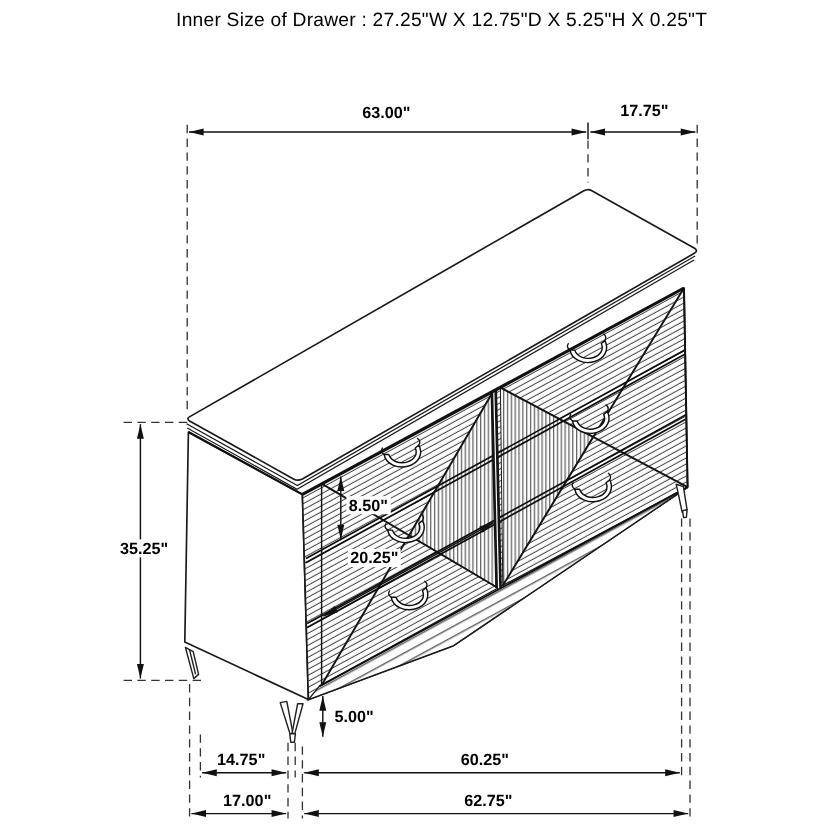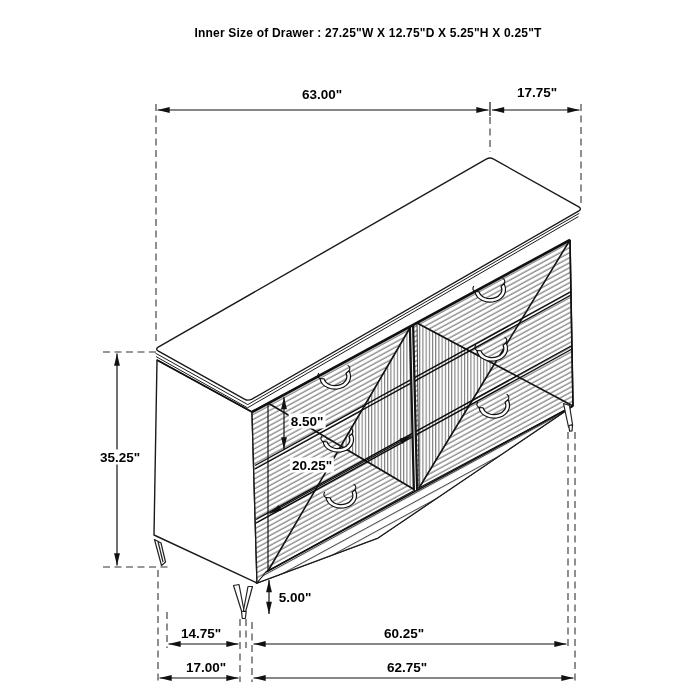--- a/index.html
+++ b/index.html
@@ -1,20 +1,20 @@
 <!DOCTYPE html>
 <html><head>
 <meta charset="utf-8">
 <style>
   html,body{margin:0;padding:0;background:#fff;}
   #stage{position:relative;width:700px;height:700px;background:#fff;overflow:hidden;
          font-family:"Liberation Sans", sans-serif;}
   #stage svg{position:absolute;left:0;top:0;}
-  .title{position:absolute;left:368px;top:26px;transform:translateX(-50%);
-         font-size:12px;font-weight:bold;color:#000;white-space:nowrap;letter-spacing:0.2px;}
+  .title{position:absolute;left:368px;top:9px;transform:translateX(-50%);
+         font-size:16px;font-weight:normal;color:#000;white-space:nowrap;letter-spacing:0.2px;}
   .dim{position:absolute;transform:translate(-50%,-50%);font-size:13.5px;font-weight:bold;
        color:#000;white-space:nowrap;background:#fff;padding:0 2px;line-height:15px;}
   .dim.nobg{background:transparent;}
 </style>
 </head>
 <body>
 
 <div id="stage">
 
   <svg width="700" height="700" viewBox="0 0 700 700">

